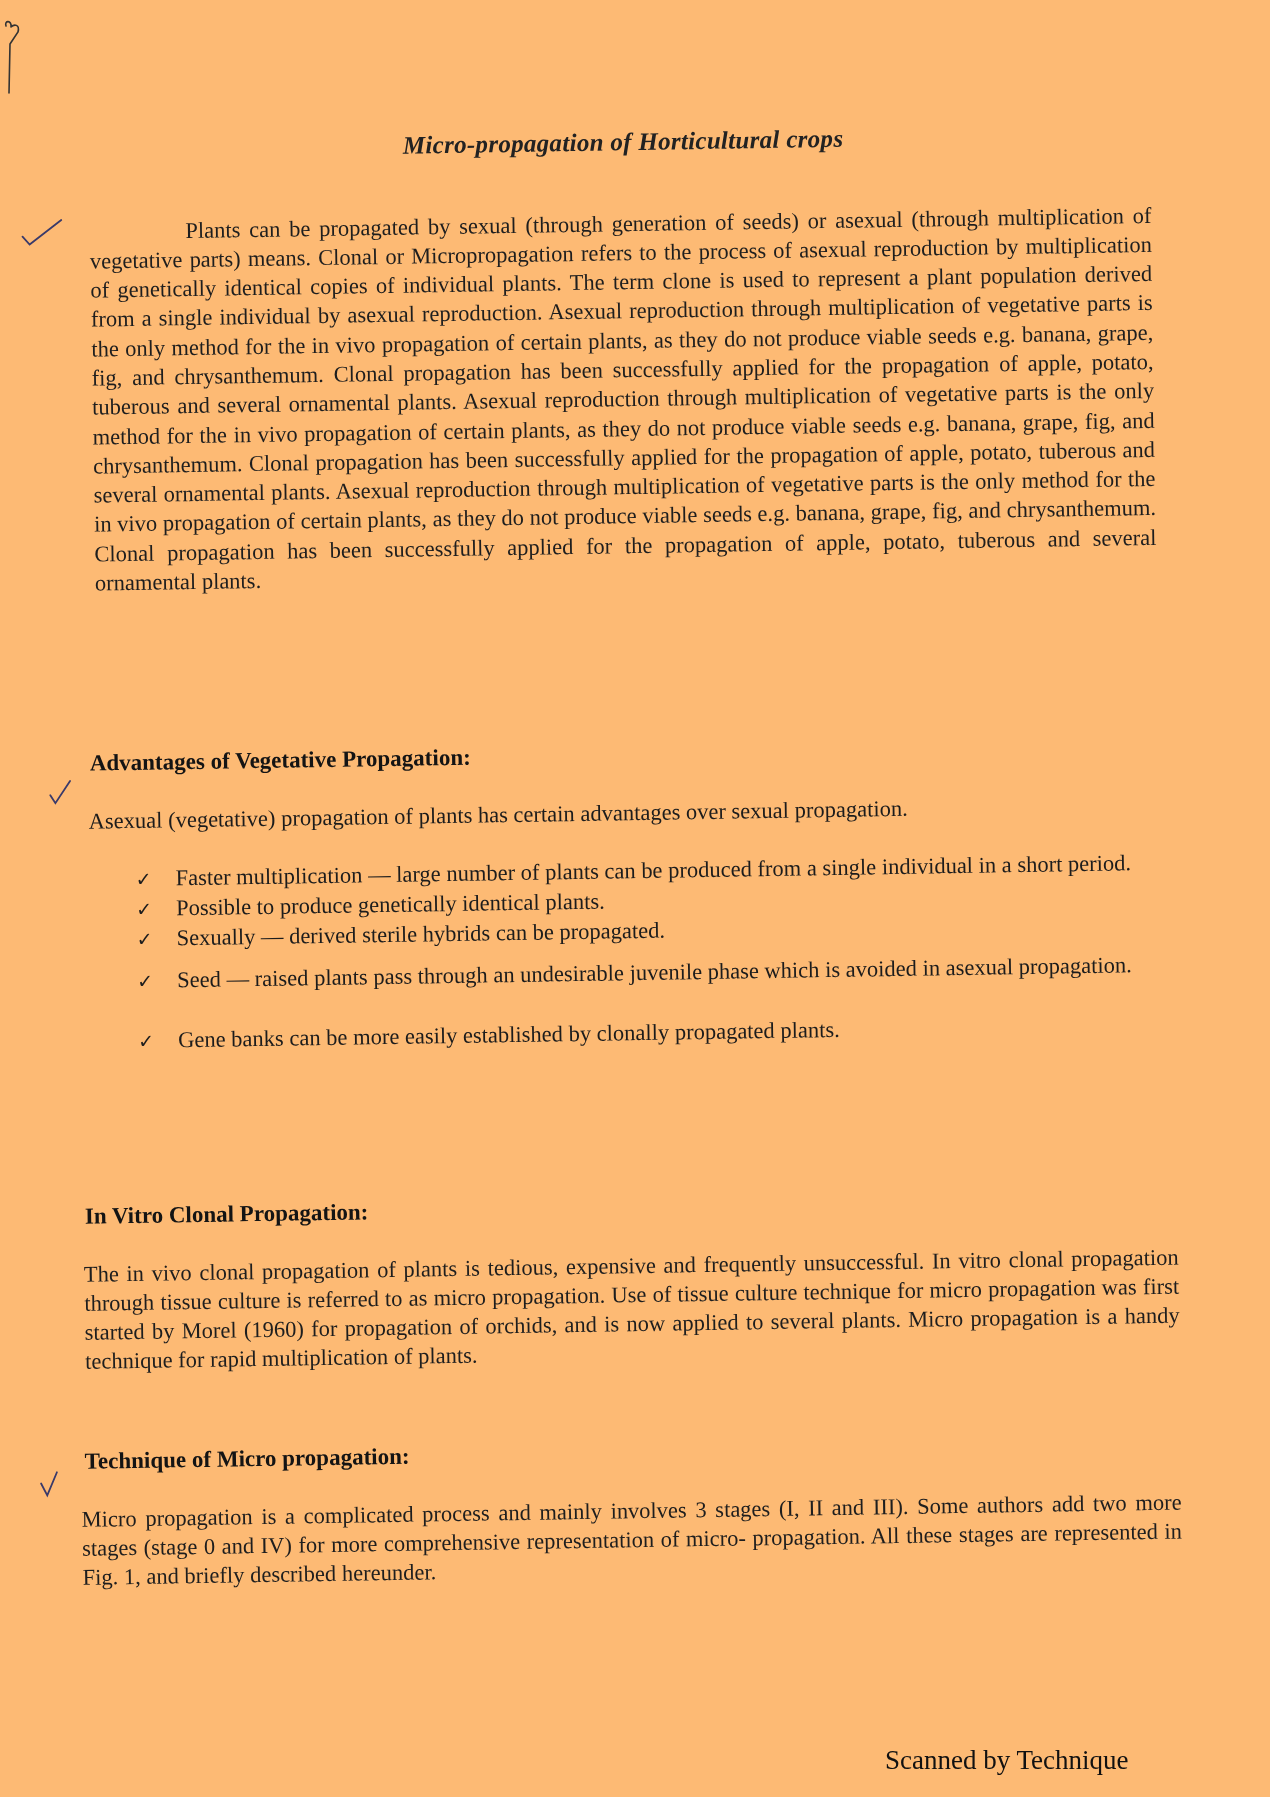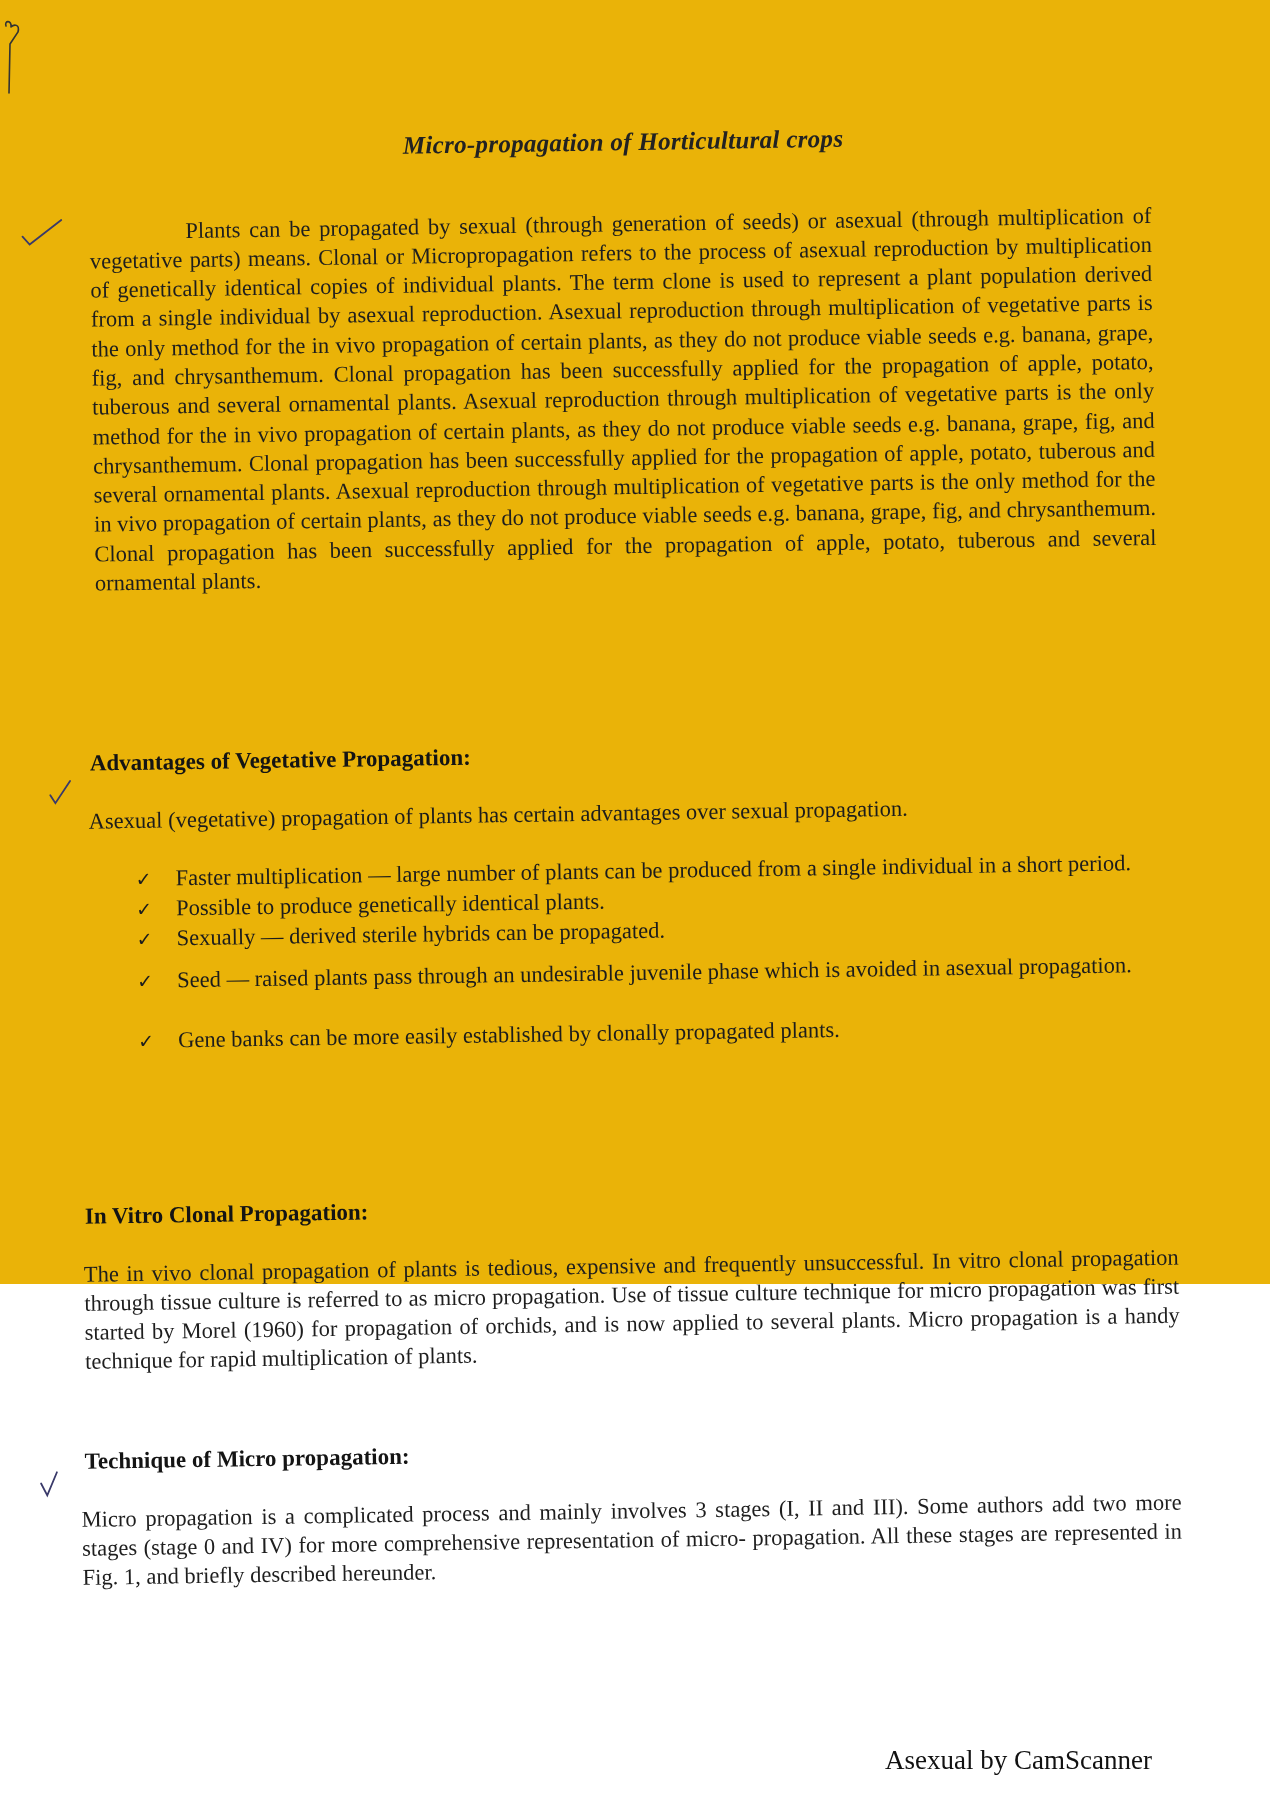--- a/index.html
+++ b/index.html
@@ -11,22 +11,22 @@
       width: 1270px;
       height: 1797px;
       position: relative;
       overflow: hidden;
       font-family: "Liberation Serif", "DejaVu Serif", serif;
       color: #1c1c1c;
     }
     .page {
       position: absolute;
       left: 0; top: 0;
-      width: 1270px; height: 1284px;
-      background: #eab308;
+      width: 1270px; height: 1797px;
+      background: #fdba74;
     }
     .content {
       position: absolute;
       left: 0; top: 0;
       width: 1270px; height: 1797px;
       transform: rotate(-0.9deg);
       transform-origin: 640px 900px;
     }
     .corner-mark {
       position: absolute;
@@ -182,14 +182,14 @@
 
     <svg class="pen-check" style="left:28px; top:1460px;" width="26" height="30" viewBox="0 0 26 30">
       <path d="M4 14 L 10 26 L 20 3"></path>
     </svg>
 
     <div class="heading h-tech">Technique of Micro propagation:</div>
     <p class="para p-tech">Micro propagation is a complicated process and mainly involves 3 stages (I, II and III). Some authors add two more stages (stage 0 and IV) for more comprehensive representation of micro- propagation. All these stages are represented in Fig. 1, and briefly described hereunder.</p>
 
   </div>
 
-  <div class="footer">Asexual by CamScanner</div>
+  <div class="footer">Scanned by Technique</div>
 </div>
 
 </body></html>

